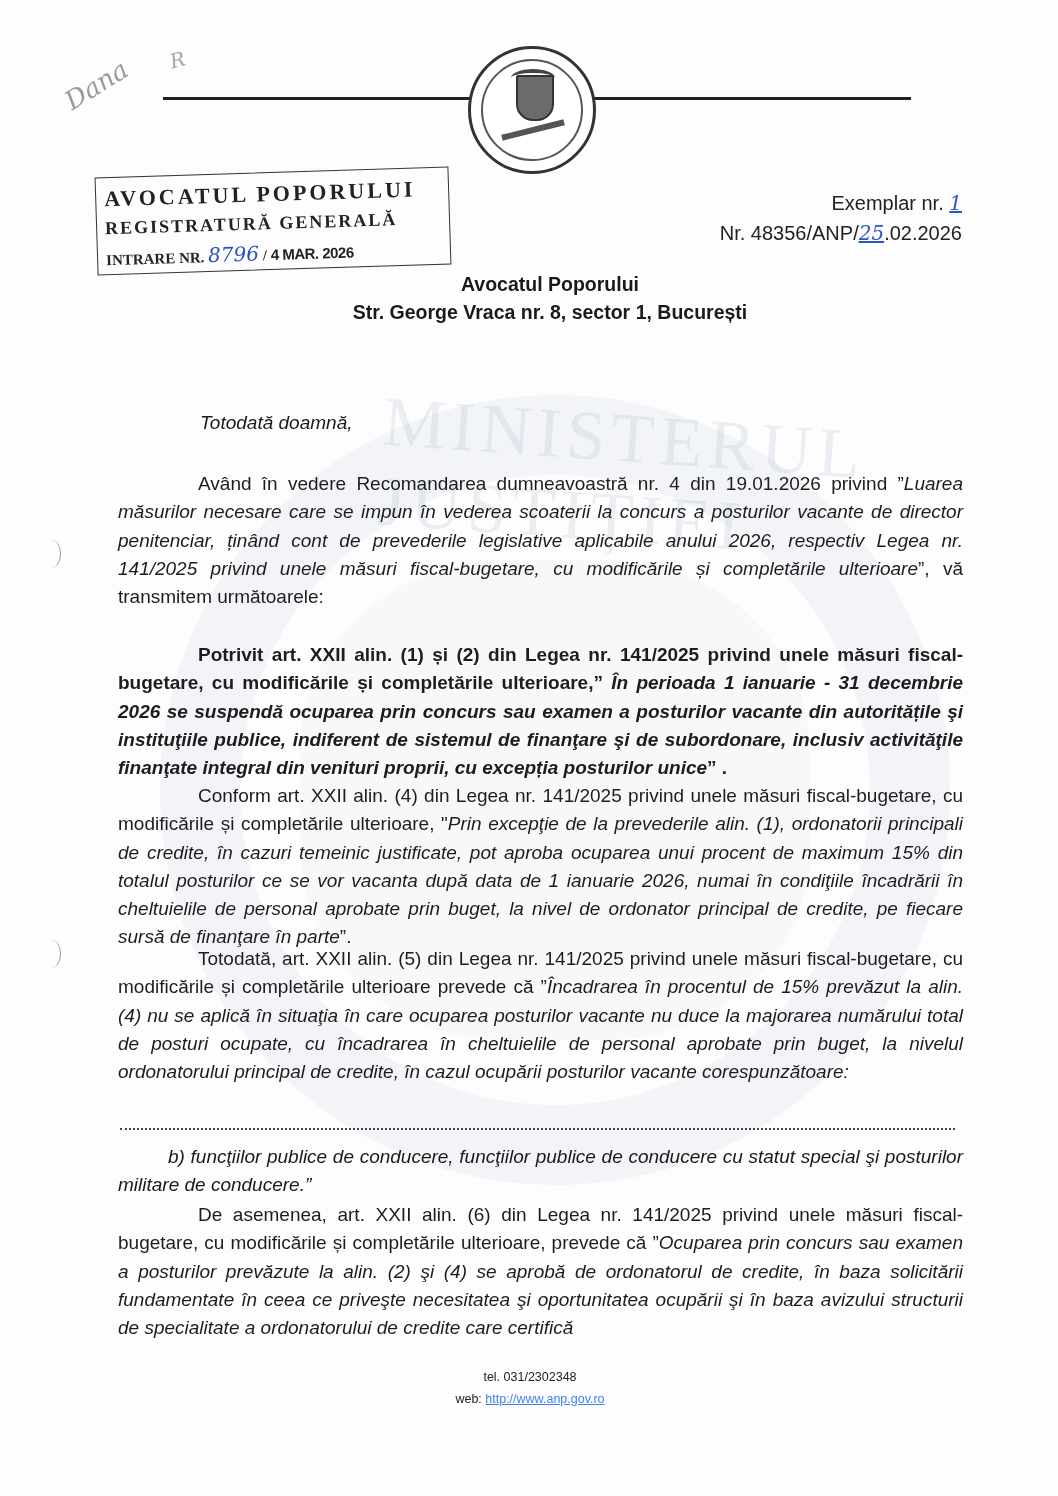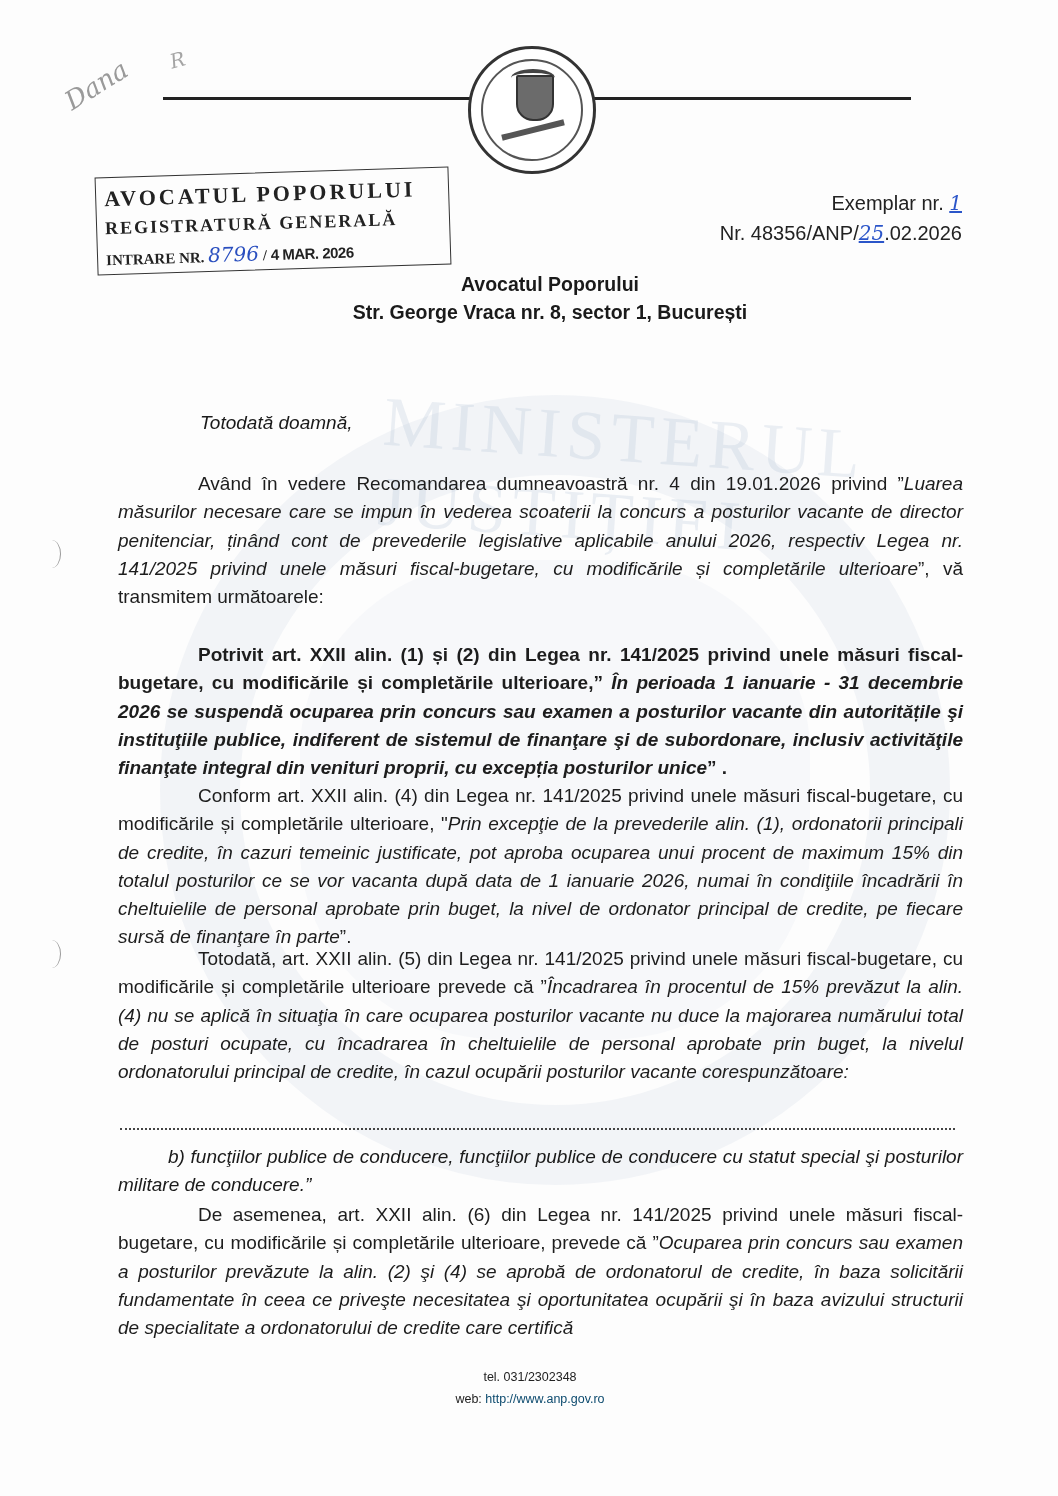--- a/index.html
+++ b/index.html
@@ -50,21 +50,21 @@
   .body-text { position:absolute; left:118px; width:845px; font-size:19px; line-height:28.3px; text-align:justify; z-index:2; color:#1d1d1d; }
   .body-text p { margin:0; }
   .indent { text-indent:80px; }
   em { font-style:italic; }
   .greeting { position:absolute; left:200px; top:412px; font-style:italic; font-size:19px; z-index:2; }
   .dots { position:absolute; left:120px; top:1128px; width:835px; border-bottom:2px dotted #444; z-index:2; }
   .item-b { position:absolute; left:118px; top:1143px; width:845px; font-size:19px; line-height:28.3px; font-style:italic; text-align:justify; z-index:2; }
 
   
   .footer { position:absolute; left:300px; top:1366px; width:460px; text-align:center; font-size:12.5px; line-height:22px; color:#222; z-index:2; }
-  .footer a { color:#0c4a6e; }
+  .footer a { color:#3b82f6; text-decoration:underline; }
 
   .margin-mark { position:absolute; width:18px; height:28px; border-right:1.5px solid #999; border-radius:0 50% 50% 0; z-index:1; }
 </style>
 </head>
 <body>
 
 <div class="page">
 
   <div class="watermark"></div>
   <div class="watermark-inner"></div>

